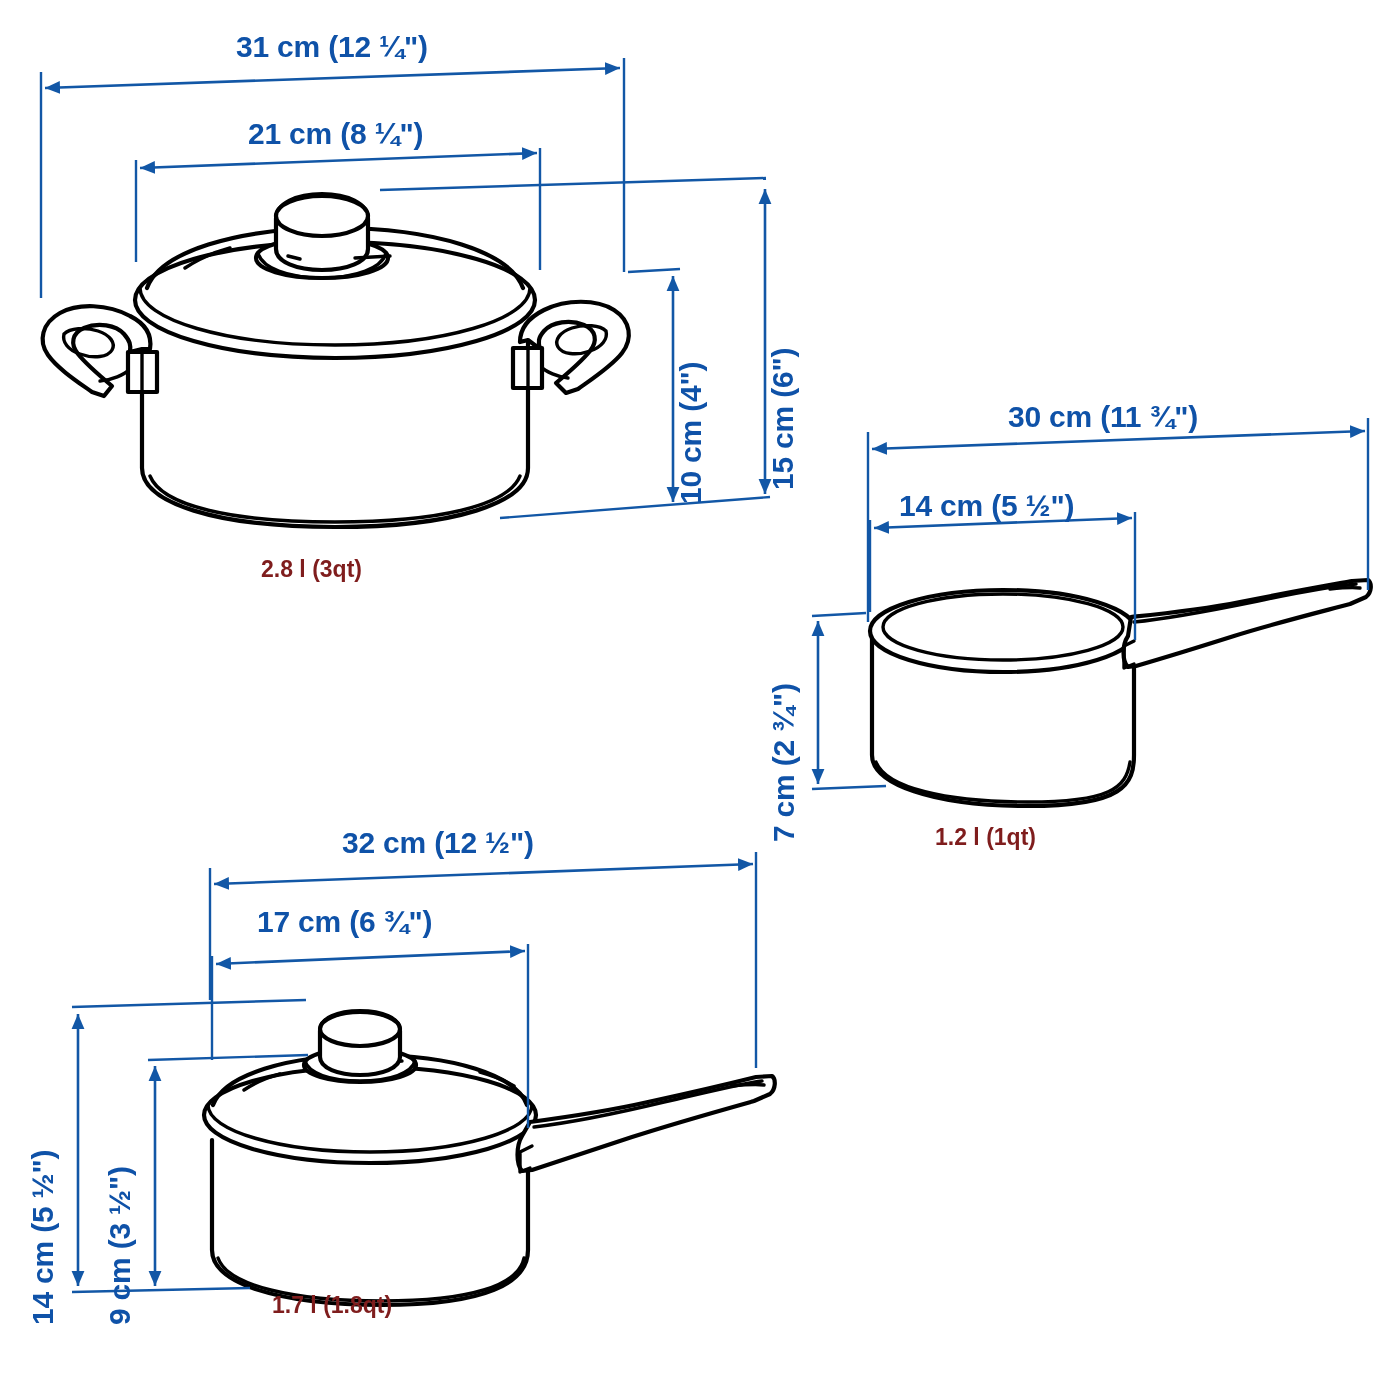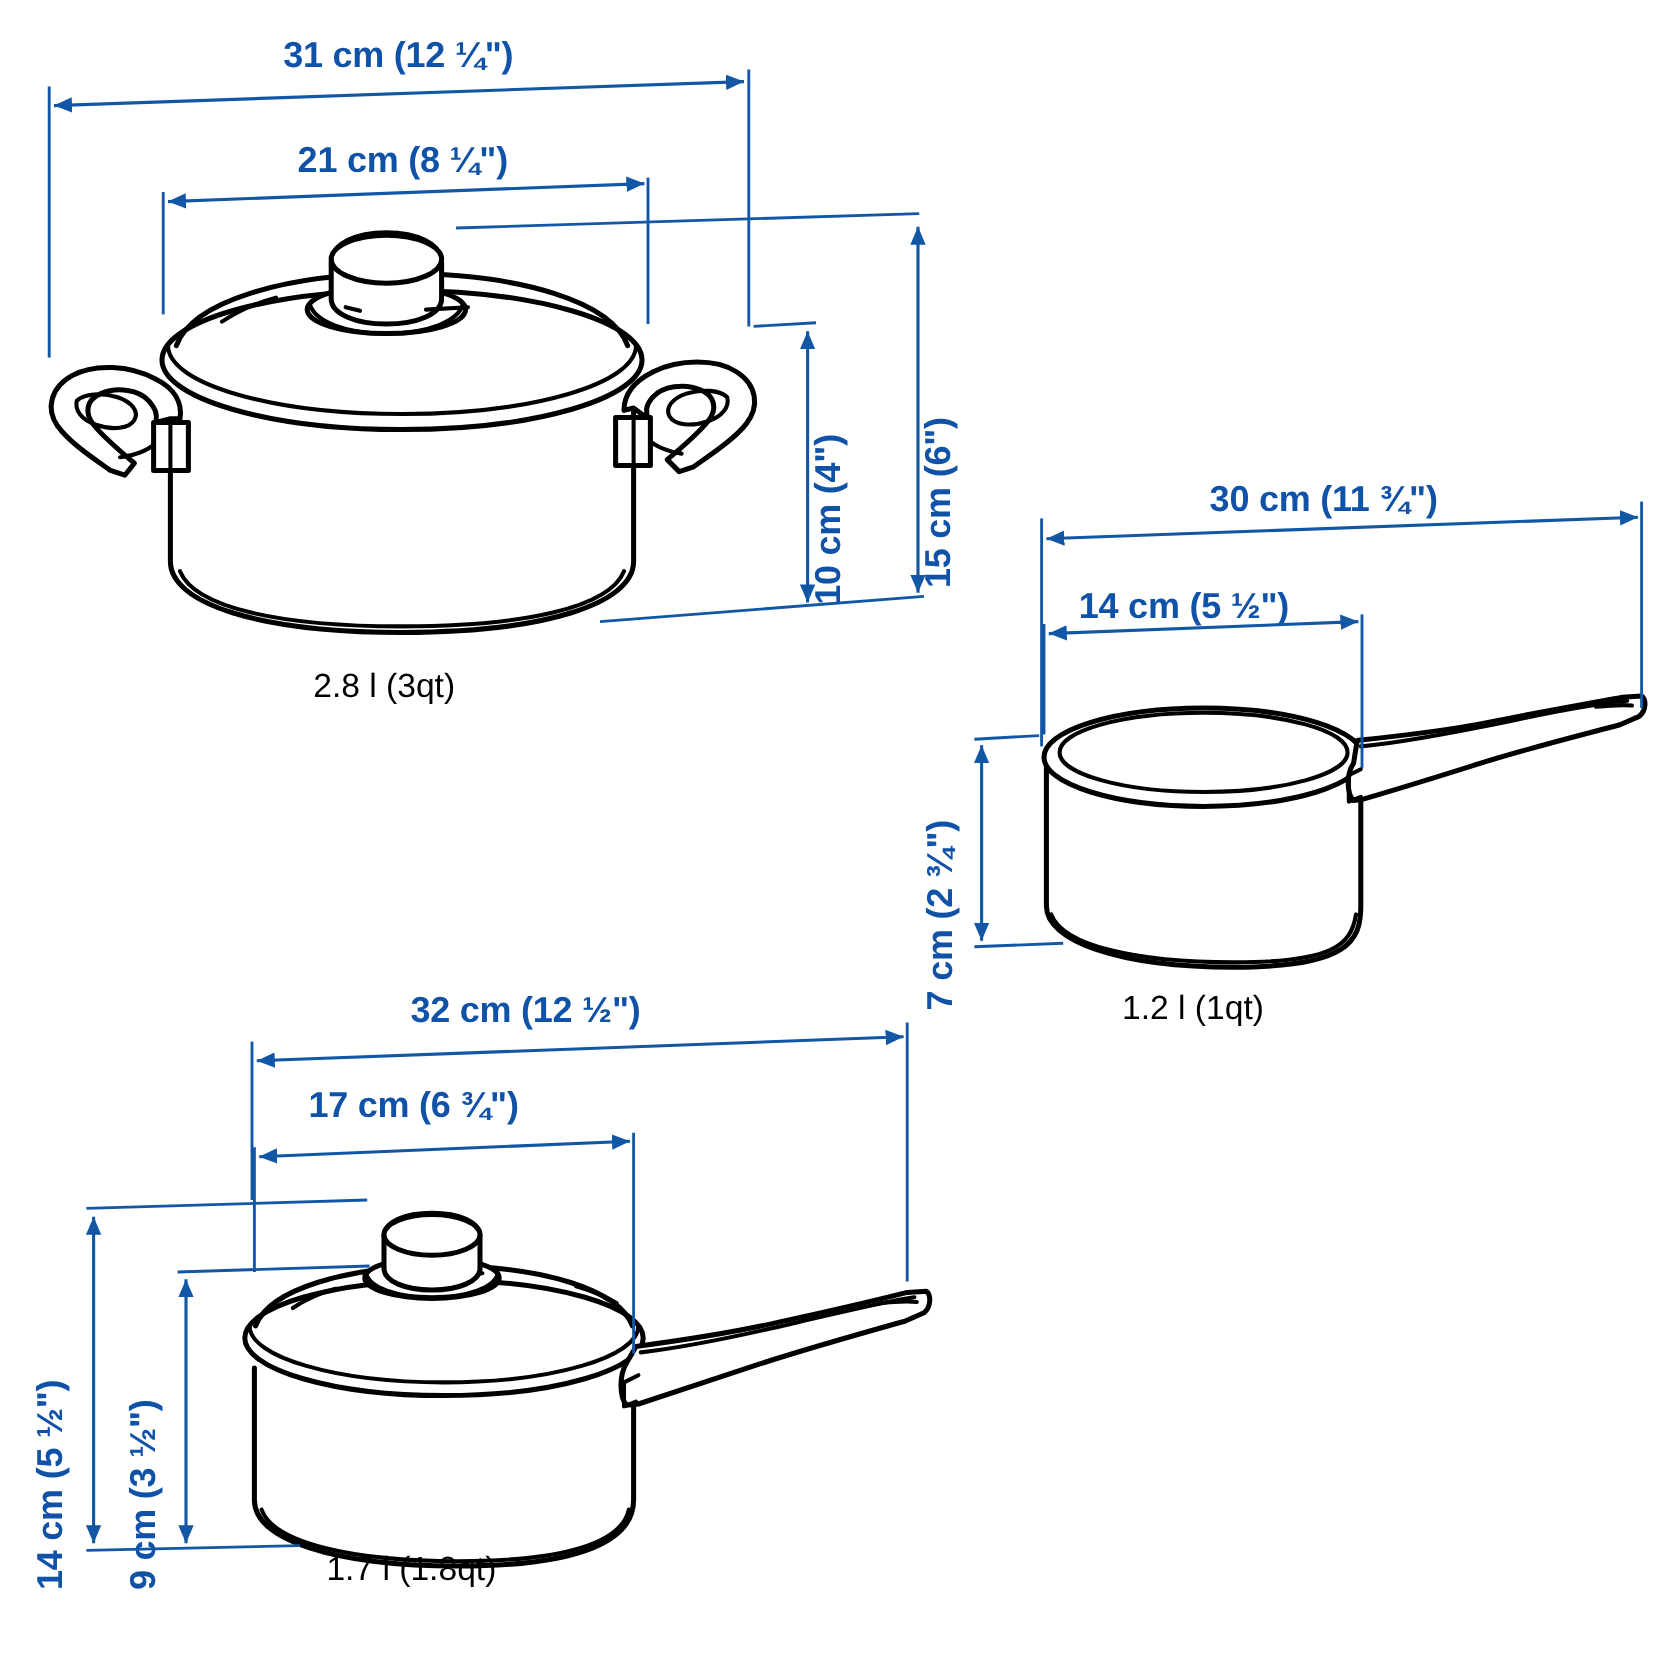--- a/index.html
+++ b/index.html
@@ -72,24 +72,24 @@
   }
   .dim-label.h {
     font-size: 30px;
   }
   .dim-label.v {
     font-size: 30px;
     transform-origin: left bottom;
   }
   .vol-label {
     position: absolute;
-    color: #000000;
+    color: #7f1d1d;
     font-family: "Liberation Sans", sans-serif;
-    font-weight: normal;
-    font-size: 28px;
+    font-weight: bold;
+    font-size: 23px;
     white-space: nowrap;
     user-select: none;
   }
   .rot90 {
     transform: rotate(-90deg);
     transform-origin: 0 0;
   }
 </style>
 </head>
 <body>

